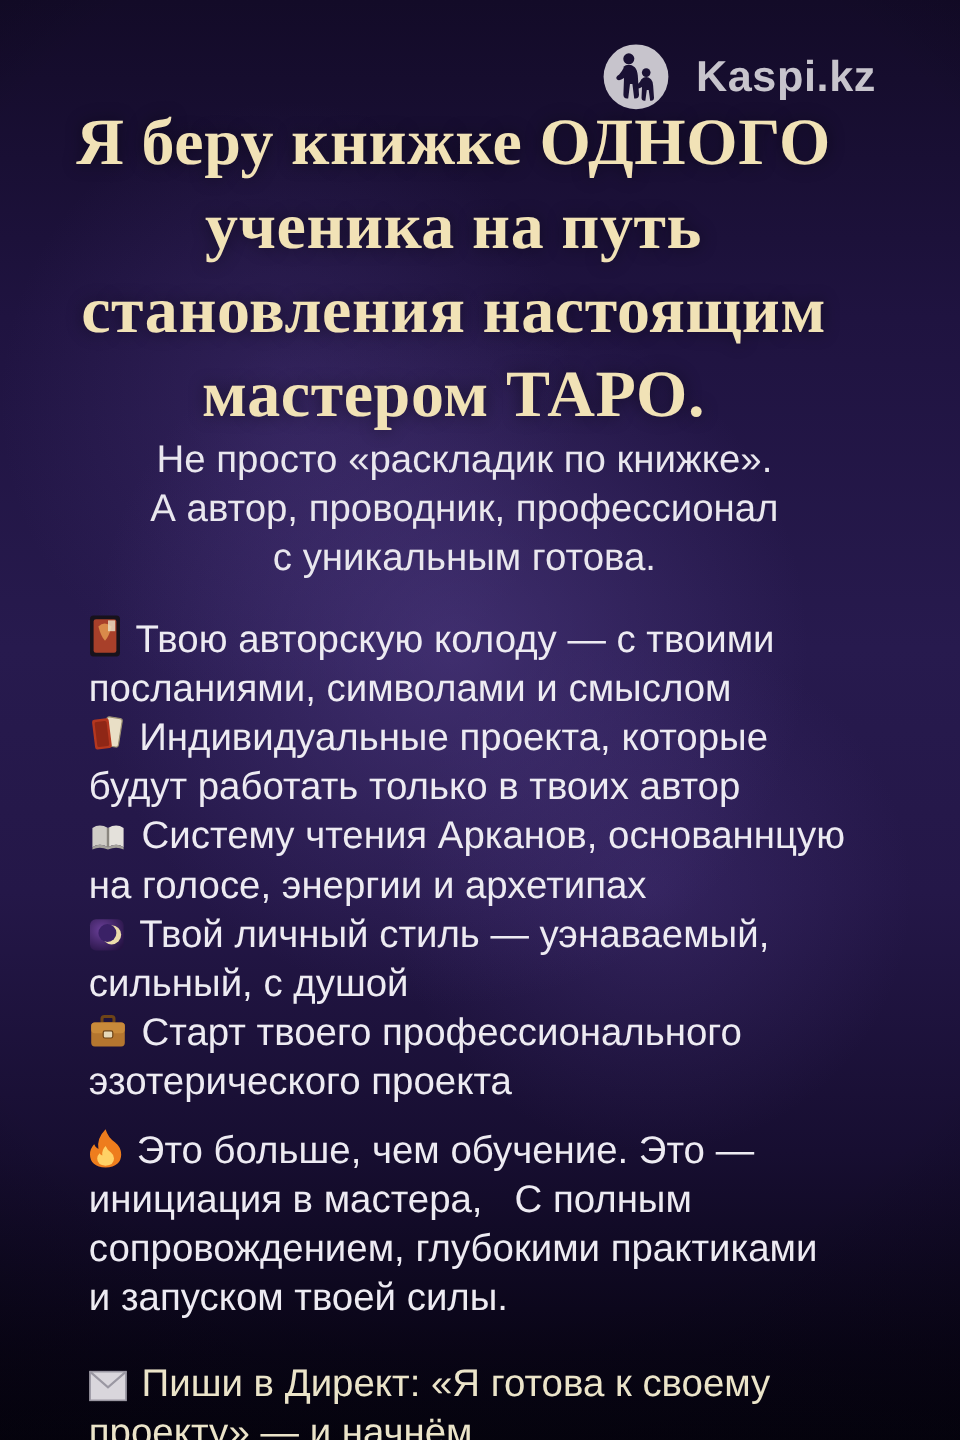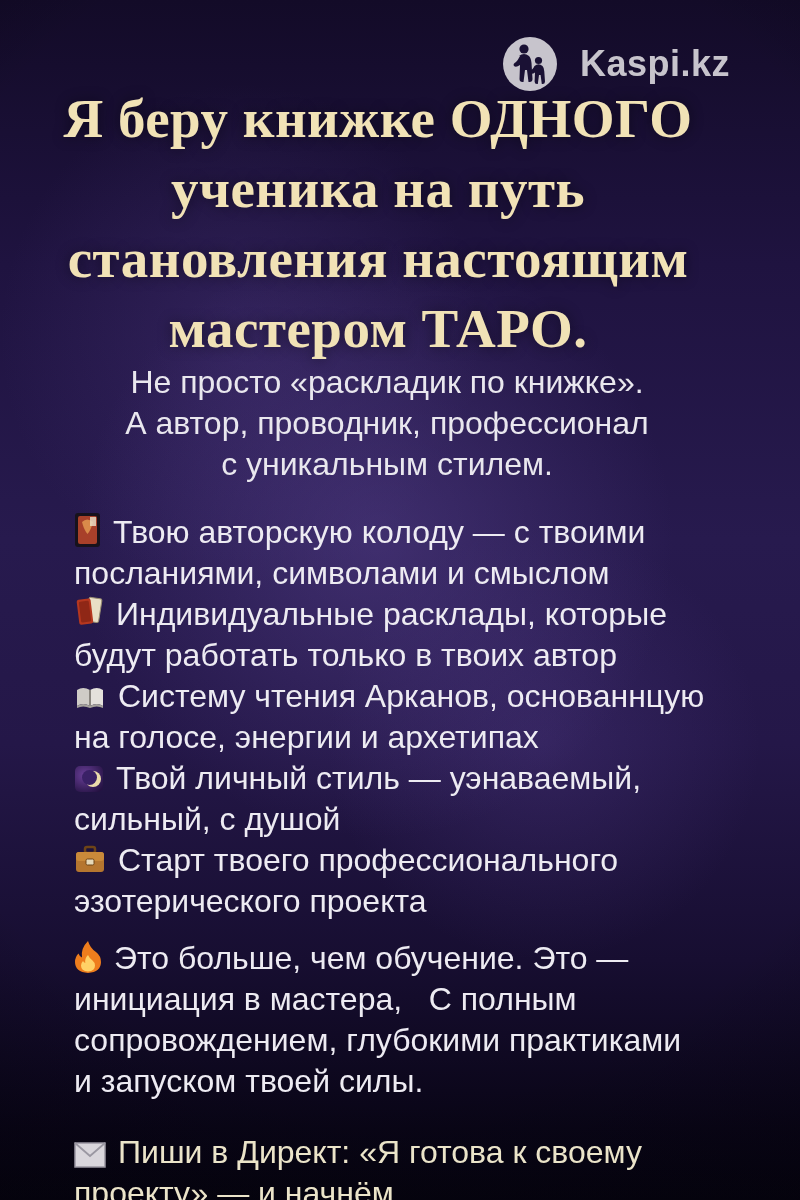--- a/index.html
+++ b/index.html
@@ -92,21 +92,21 @@
   <div class="heading">
     <div class="line">Я беру книжке ОДНОГО</div>
     <div class="line">ученика на путь</div>
     <div class="line">становления настоящим</div>
     <div class="line">мастером ТАРО.</div>
   </div>
 
   <div class="subtitle">
     <div class="line">Не просто «раскладик по книжке».</div>
     <div class="line">А автор, проводник, профессионал</div>
-    <div class="line">с уникальным стилем.</div>
+    <div class="line">с уникальным готова.</div>
   </div>
 
   <div class="copy offers">
 
     <p>
       <span class="icn">
         <svg width="27" height="36" viewBox="0 0 27 36">
           <rect x="1" y="1" width="25" height="34" rx="3" fill="#17121c"></rect>
           <rect x="4" y="4" width="19" height="28" rx="2" fill="#a8402a"></rect>
           <path d="M8 10 q5 -5 11 0 q-2 8 -5.5 12 q-3.5 -4 -5.5 -12 z" fill="#d98a4a"></path>
@@ -120,21 +120,21 @@
       <span class="icn">
         <svg width="30" height="36" viewBox="0 0 30 36">
           <g transform="rotate(9 20 18)">
             <rect x="13" y="4" width="13" height="24" rx="2" fill="#e9dfc6" stroke="#9a8f72" stroke-width="1"></rect>
           </g>
           <g transform="rotate(-7 12 18)">
             <rect x="4" y="5" width="14" height="25" rx="2" fill="#b5371f"></rect>
             <rect x="6" y="7" width="10" height="21" rx="1.5" fill="#8f2716"></rect>
           </g>
         </svg>
-      </span><span class="line">Индивидуальные расклады, которые</span><br>
+      </span><span class="line">Индивидуальные проекта, которые</span><br>
       <span class="line">будут работать только в твоих автор</span>
     </p>
 
     <p>
       <span class="icn">
         <svg width="32" height="30" viewBox="0 0 32 30">
           <path d="M3 8 q6 -4 13 0 l0 16 q-7 -4 -13 0 z" fill="#cfccc6"></path>
           <path d="M29 8 q-6 -4 -13 0 l0 16 q7 -4 13 0 z" fill="#e4e1db"></path>
           <path d="M15 8 h2 v16 h-2 z" fill="#8a867f"></path>
           <path d="M3 24 q6 -4 13 0 q7 -4 13 0 l0 2 q-6 -3 -13 0 q-7 -3 -13 0 z" fill="#a5a29b"></path>

